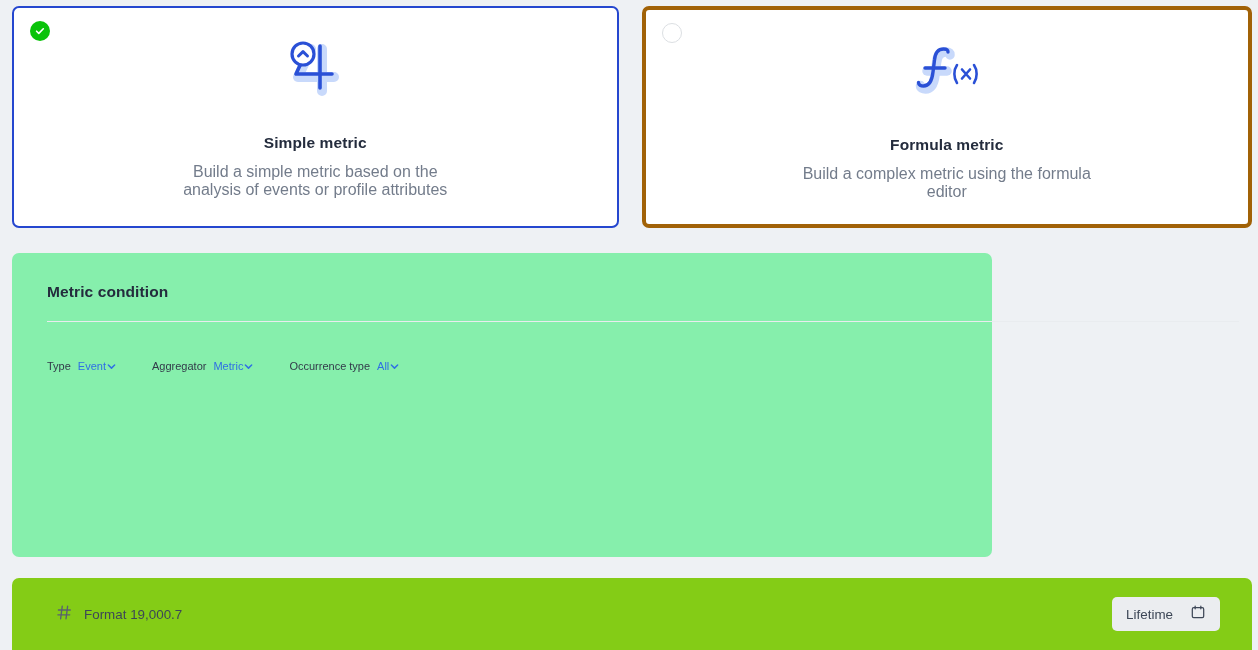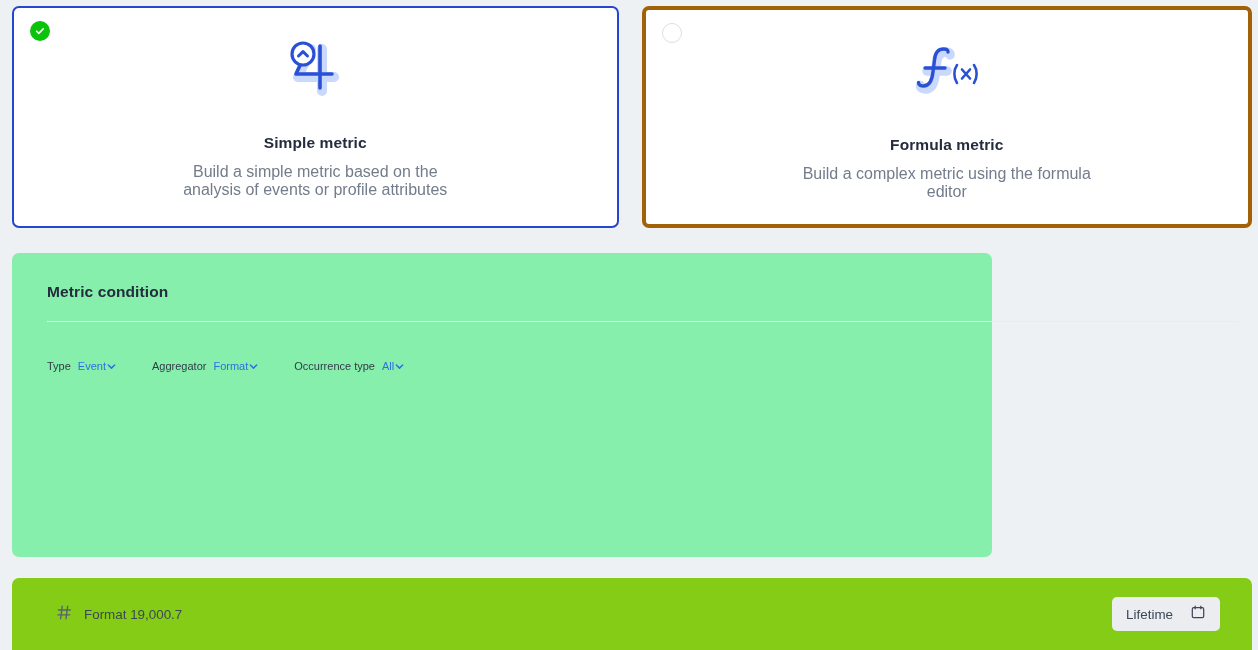--- a/index.html
+++ b/index.html
@@ -262,21 +262,21 @@
             <svg width="9" height="9" viewBox="0 0 10 10" aria-hidden="true">
               <path d="M1.5 3.3 L5 6.8 L8.5 3.3" fill="none" stroke="#2f6fe4" stroke-width="1.6" stroke-linecap="round" stroke-linejoin="round"></path>
             </svg>
           </span>
         </span>
       </div>
 
       <div class="sel-group">
         <span class="sel-label">Aggregator</span>
         <span class="sel-value">
-          <span>Format</span>
+          <span>Metric</span>
           <span class="chev">
             <svg width="9" height="9" viewBox="0 0 10 10" aria-hidden="true">
               <path d="M1.5 3.3 L5 6.8 L8.5 3.3" fill="none" stroke="#2f6fe4" stroke-width="1.6" stroke-linecap="round" stroke-linejoin="round"></path>
             </svg>
           </span>
         </span>
       </div>
 
       <div class="sel-group">
         <span class="sel-label">Occurrence type</span>

